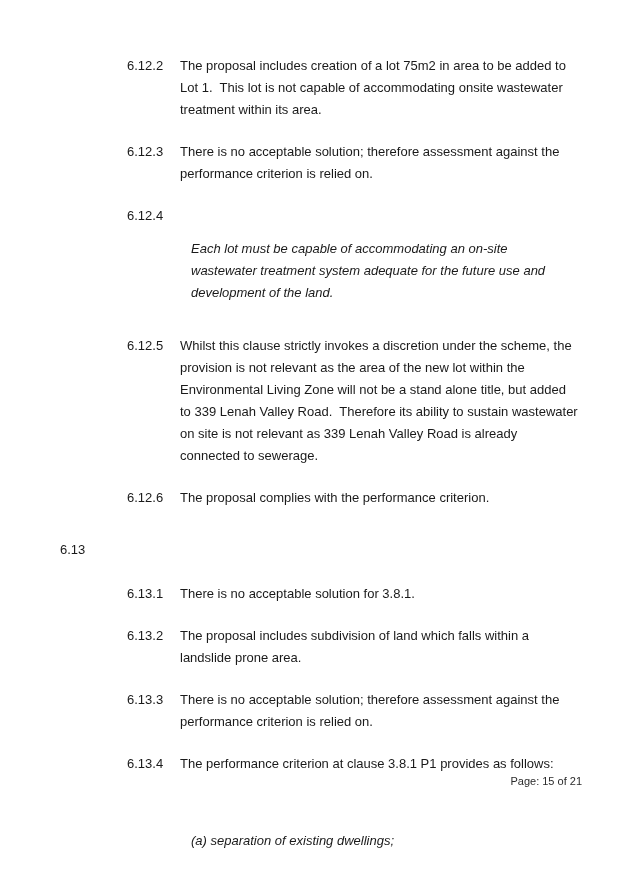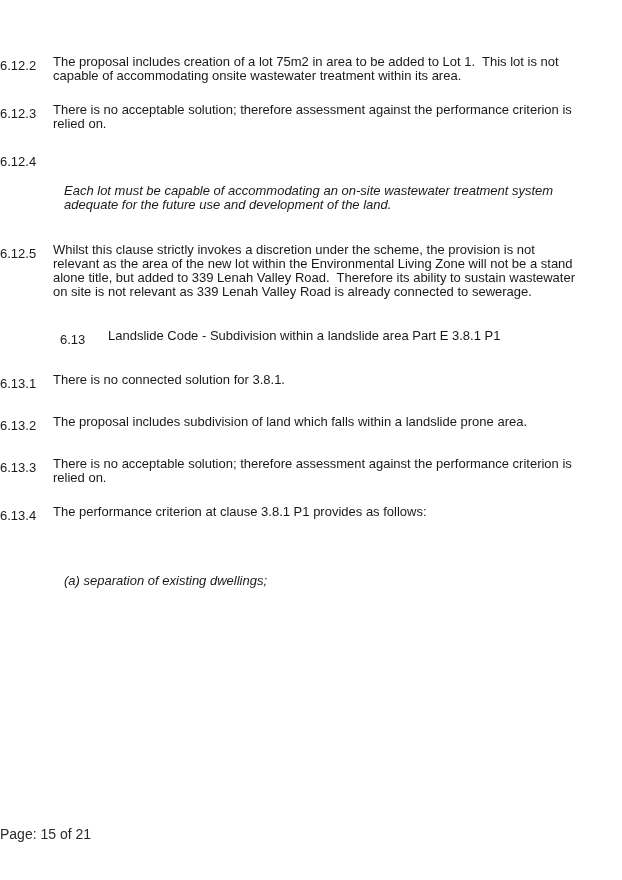--- a/index.html
+++ b/index.html
@@ -31,20 +31,21 @@
     width: 622px;
   }
 
   
   .clause {
     display: flex;
     align-items: flex-start;
     margin-bottom: 20px;
   }
   .clause.level-2 {
+    padding-left: 127px;
   }
   .clause.level-1 {
     padding-left: 60px;
     margin-top: 30px;
     margin-bottom: 22px;
   }
 
   .clause-number {
     flex: 0 0 auto;
     font-size: 13px;
@@ -54,21 +55,21 @@
   .clause.level-2 > .clause-number {
     width: 53px;
   }
   .clause.level-1 > .clause-number {
     width: 48px;
   }
 
   .clause-body {
     flex: 1 1 auto;
     font-size: 13px;
-    line-height: 14px;
+    line-height: 22px;
     padding-right: 42px;
   }
 
   .clause-text {
     margin: 0;
     white-space: pre-wrap;
   }
 
   
   .quote-block {
@@ -86,24 +87,24 @@
   }
   .quote-item {
     margin: 0;
     white-space: pre-wrap;
   }
 
   
   .footer {
     position: absolute;
     left: 0;
-    top: 827px;
+    top: 774px;
     width: 582px;
-    text-align: left;
-    font-size: 14px;
+    text-align: right;
+    font-size: 11px;
     line-height: 14px;
     color: #2b2b2b;
   }
 </style>
 </head>
 <body>
 
 <div class="page">
 
   <div class="content">
@@ -126,30 +127,33 @@
             <p class="quote-para">Each lot must be capable of accommodating an on-site wastewater treatment system adequate for the future use and development of the land.</p>
           </div>
         </div>
       </div>
       <div class="clause level-2">
         <div class="clause-number">6.12.5</div>
         <div class="clause-body">
           <p class="clause-text">Whilst this clause strictly invokes a discretion under the scheme, the provision is not relevant as the area of the new lot within the Environmental Living Zone will not be a stand alone title, but added to 339 Lenah Valley Road.  Therefore its ability to sustain wastewater on site is not relevant as 339 Lenah Valley Road is already connected to sewerage.</p>
         </div>
       </div>
+      <div class="clause level-2">
+        <div class="clause-number">6.12.6</div>
+        <div class="clause-body">
+          <p class="clause-text">The proposal complies with the performance criterion.</p>
+        </div>
+      </div>
       <div class="clause level-1">
         <div class="clause-number">6.13</div>
-        <div class="clause-body">
-          <p class="clause-text">Landslide Code - Subdivision within a landslide area Part E 3.8.1 P1</p>
-        </div>
       </div>
       <div class="clause level-2">
         <div class="clause-number">6.13.1</div>
         <div class="clause-body">
-          <p class="clause-text">There is no connected solution for 3.8.1.</p>
+          <p class="clause-text">There is no acceptable solution for 3.8.1.</p>
         </div>
       </div>
       <div class="clause level-2">
         <div class="clause-number">6.13.2</div>
         <div class="clause-body">
           <p class="clause-text">The proposal includes subdivision of land which falls within a landslide prone area.</p>
         </div>
       </div>
       <div class="clause level-2">
         <div class="clause-number">6.13.3</div>

